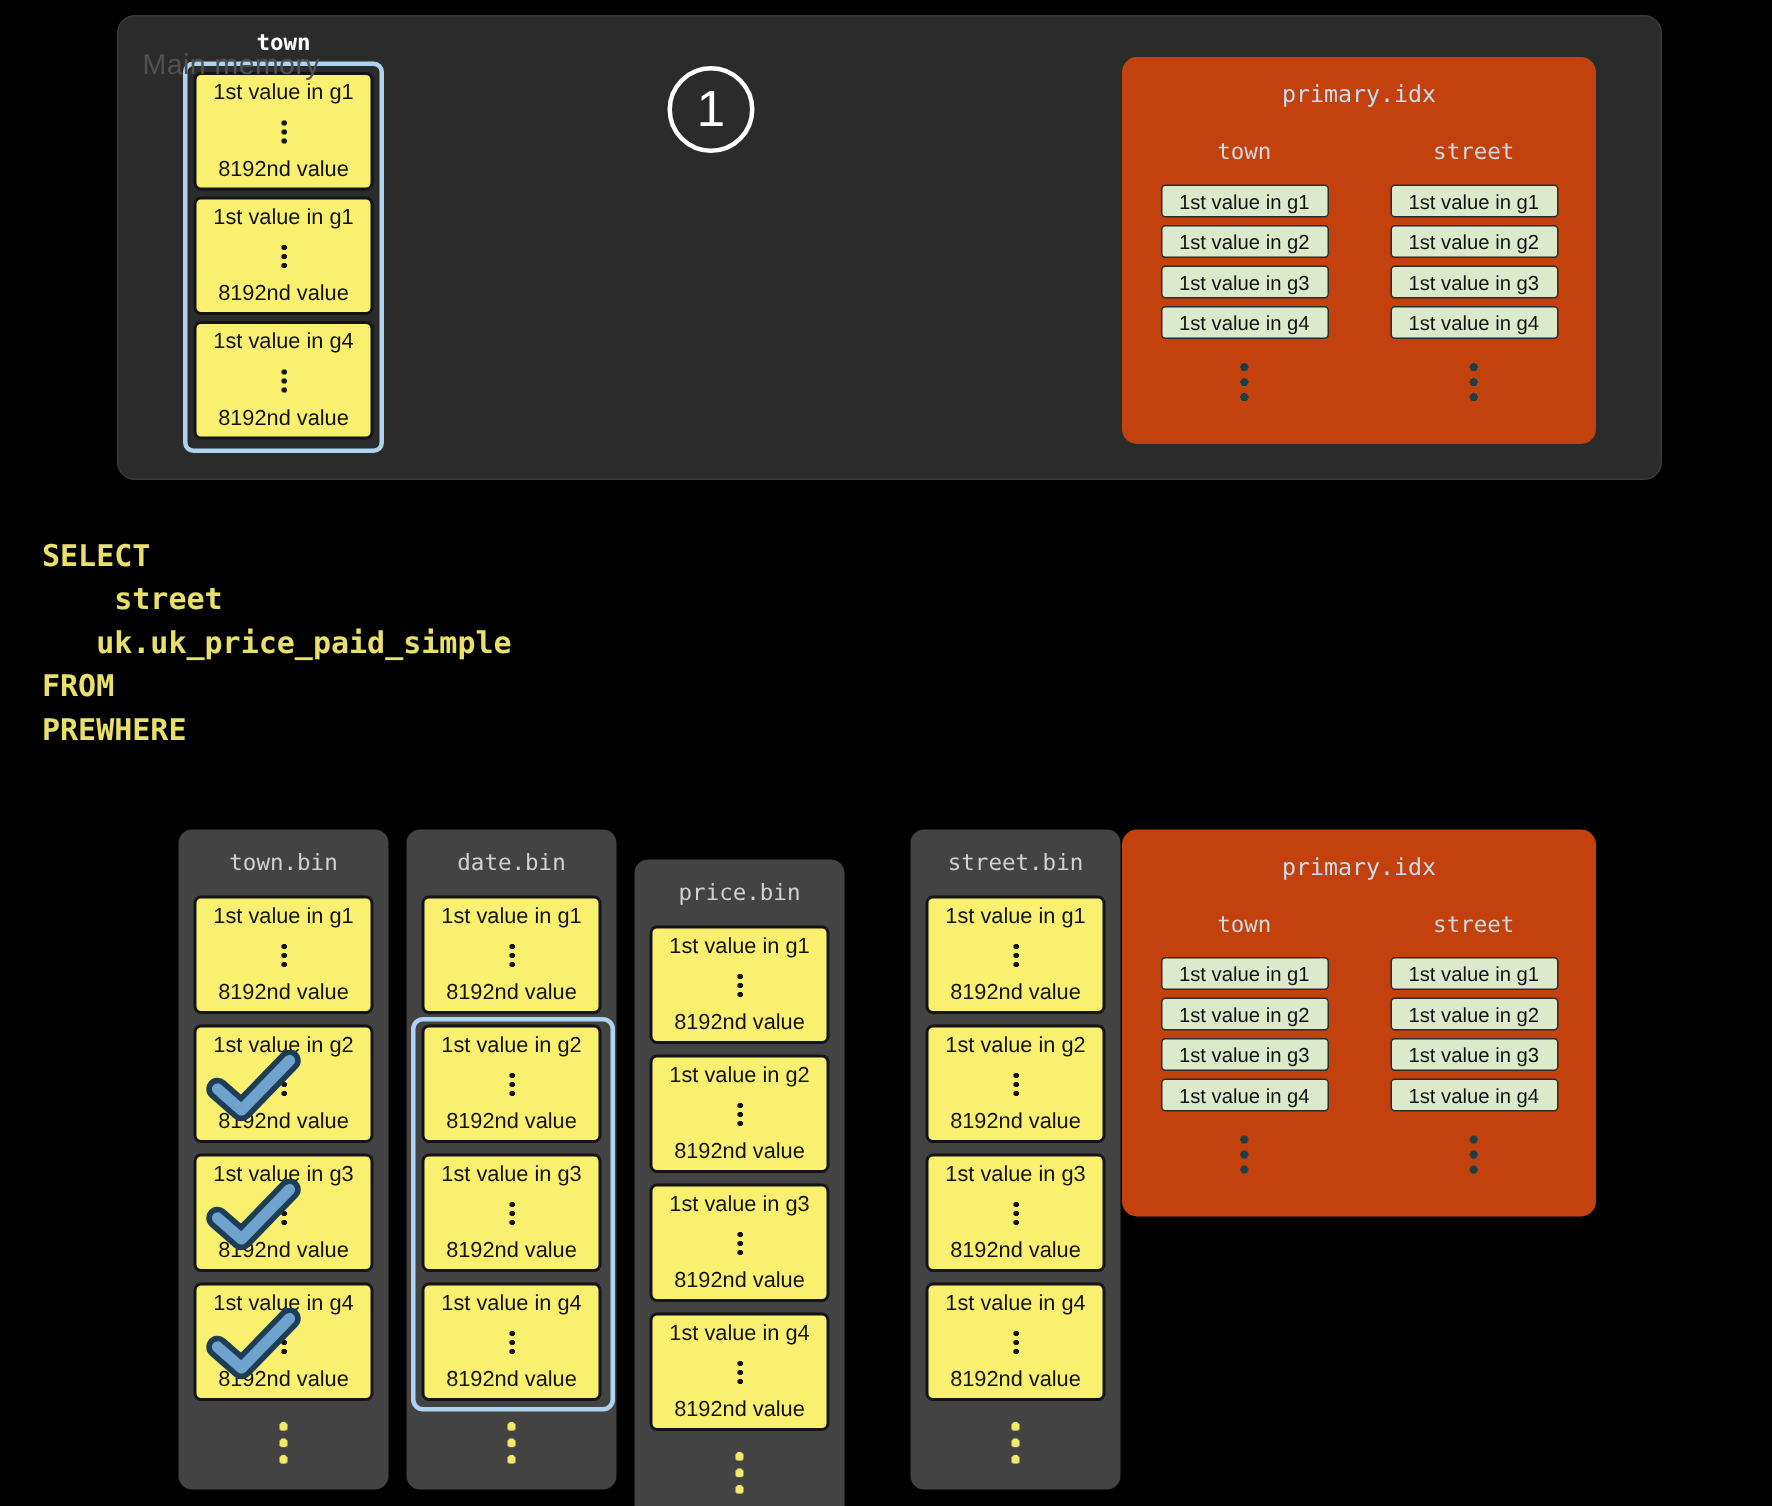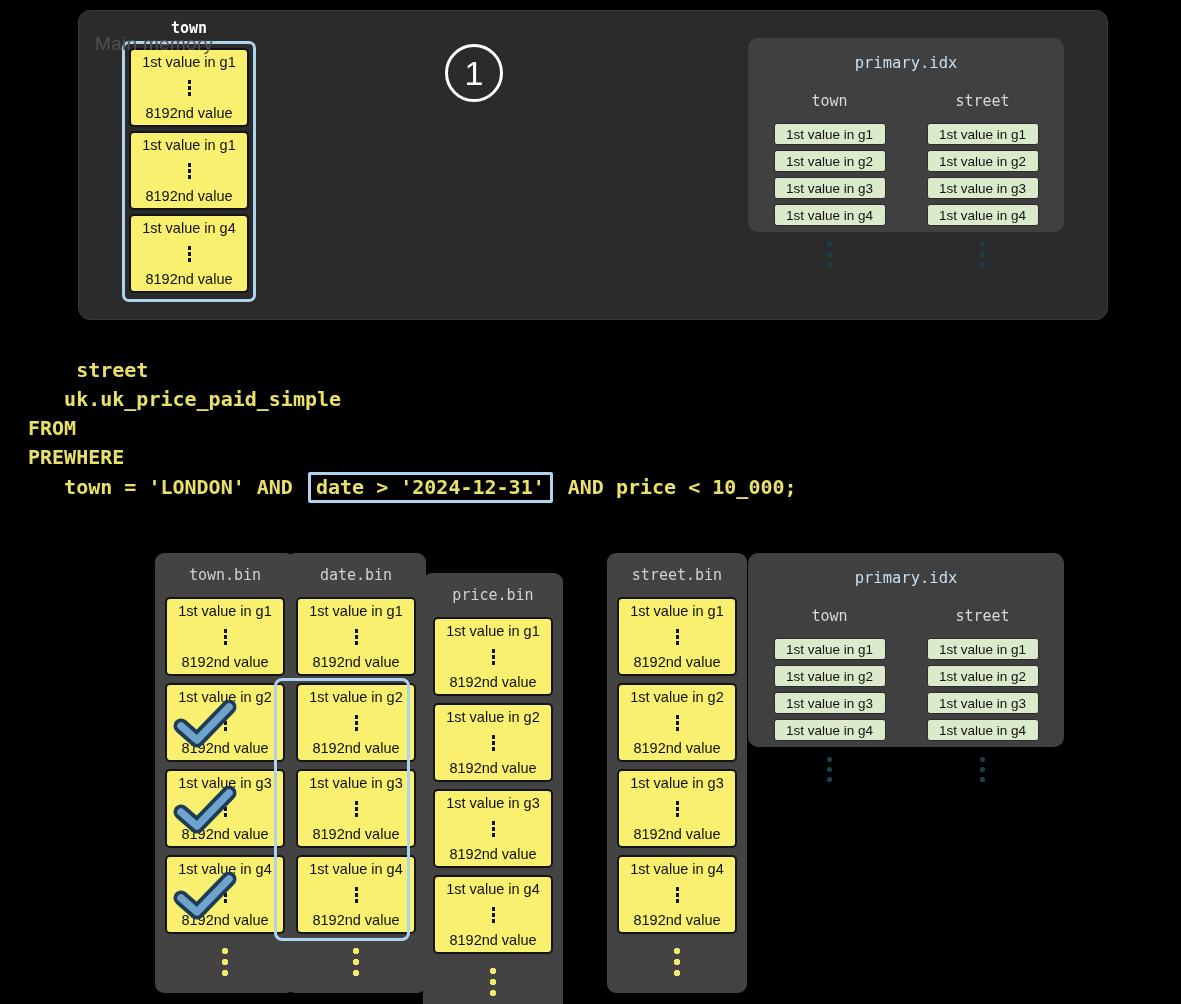--- a/index.html
+++ b/index.html
@@ -56,22 +56,22 @@
     background-size:8px 11px; background-repeat:repeat-y; display:inline-block;
   }
   .vdots-idx {
     width:7px; height:28px; margin-top:9px;
     background-image:radial-gradient(2.7px 2.7px at 3.5px 4.7px, #1c3e46 98%, transparent 100%);
     background-size:7px 10px; background-repeat:repeat-y; display:inline-block;
   }
 
   
   .idx-panel {
-    position:absolute; left:748px; width:316px; height:194px;
-    background:#404040; border-radius:10px; z-index:2;
+    position:absolute; left:748px; width:316px; height:258px;
+    background:#c2410c; border-radius:10px; z-index:2;
   }
   .idx-top { top:38px; }
   .idx-bottom { top:553px; }
   .idx-title { margin-top:16px; text-align:center; color:#c9dff0; font-size:15.5px; }
   .idx-cols { display:flex; justify-content:center; gap:41px; margin-top:20px; }
   .idx-col { display:flex; flex-direction:column; align-items:center; }
   .idx-col-h { color:#d5dade; font-size:15px; margin-bottom:13px; }
   .idx-cell {
     width:112px; height:22px; margin-bottom:5px; background:#dbeacb;
     border:1.5px solid #2c2c2c; border-radius:3px;
@@ -158,28 +158,28 @@
         <div class="idx-cell">1st value in g1</div>
         <div class="idx-cell">1st value in g2</div>
         <div class="idx-cell">1st value in g3</div>
         <div class="idx-cell">1st value in g4</div>
         <span class="vdots-idx"></span>
       </div>
     </div>
   </aside>
 
   <div class="sql">
+    <div class="sql-line">SELECT</div>
     <div class="sql-line">    street</div>
     <div class="sql-line">   uk.uk_price_paid_simple</div>
     <div class="sql-line">FROM</div>
     <div class="sql-line">PREWHERE</div>
-    <div class="sql-line"><span>   town = 'LONDON' AND </span><span class="sql-hl">date &gt; '2024-12-31'</span><span> AND price &lt; 10_000;</span></div>
-  </div>
-
-  <div class="bin" style="left:119px;margin-left:36px;">
+  </div>
+
+  <div class="bin" style="left:119px;">
     <div class="bin-h mono">town.bin</div>
     <div class="bin-blocks">
       <div class="gblock">
         <span>1st value in g1</span>
         <span class="vdots-sm"></span>
         <span>8192nd value</span>
       </div>
       <div class="gblock">
         <span>1st value in g2</span>
         <span class="vdots-sm"></span>
@@ -204,21 +204,21 @@
         <span>8192nd value</span>
         <span class="check"><svg viewBox="0 0 66 48">
               <path class="ck-outline" d="M9 26 L25 40 L57 7"></path>
               <path class="ck-inner" d="M9 26 L25 40 L57 7"></path>
             </svg></span>
       </div>
     </div>
     <span class="vdots-lg"></span>
   </div>
 
-  <div class="bin" style="left:286px;">
+  <div class="bin" style="left:271px;">
     <div class="bin-h mono">date.bin</div>
     <div class="bin-blocks">
       <div class="gblock">
         <span>1st value in g1</span>
         <span class="vdots-sm"></span>
         <span>8192nd value</span>
       </div>
       <div class="gblock">
         <span>1st value in g2</span>
         <span class="vdots-sm"></span>

